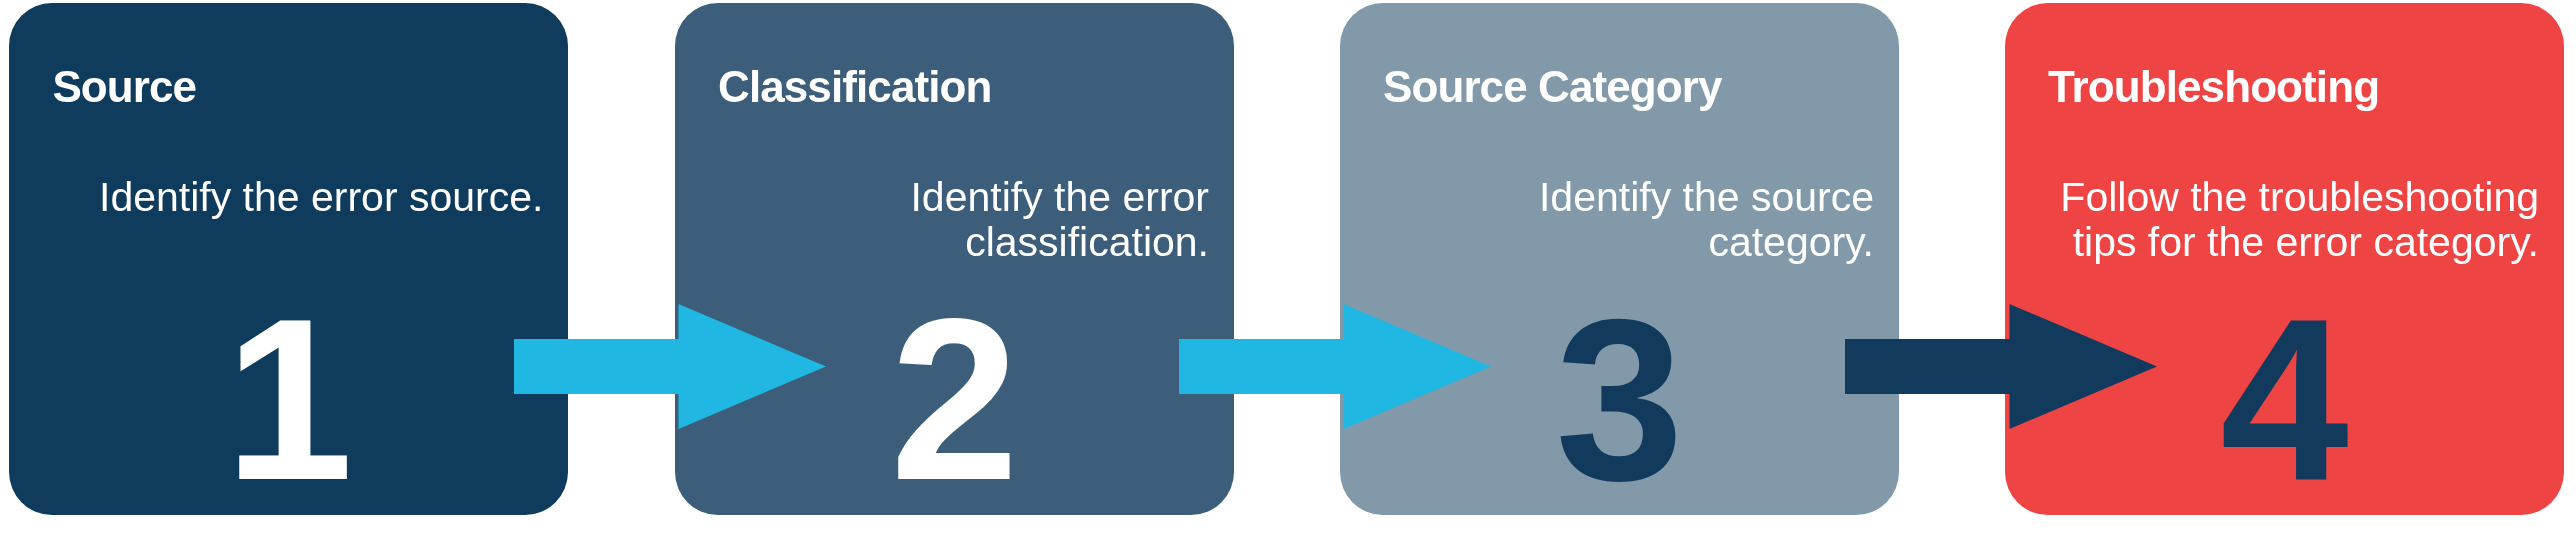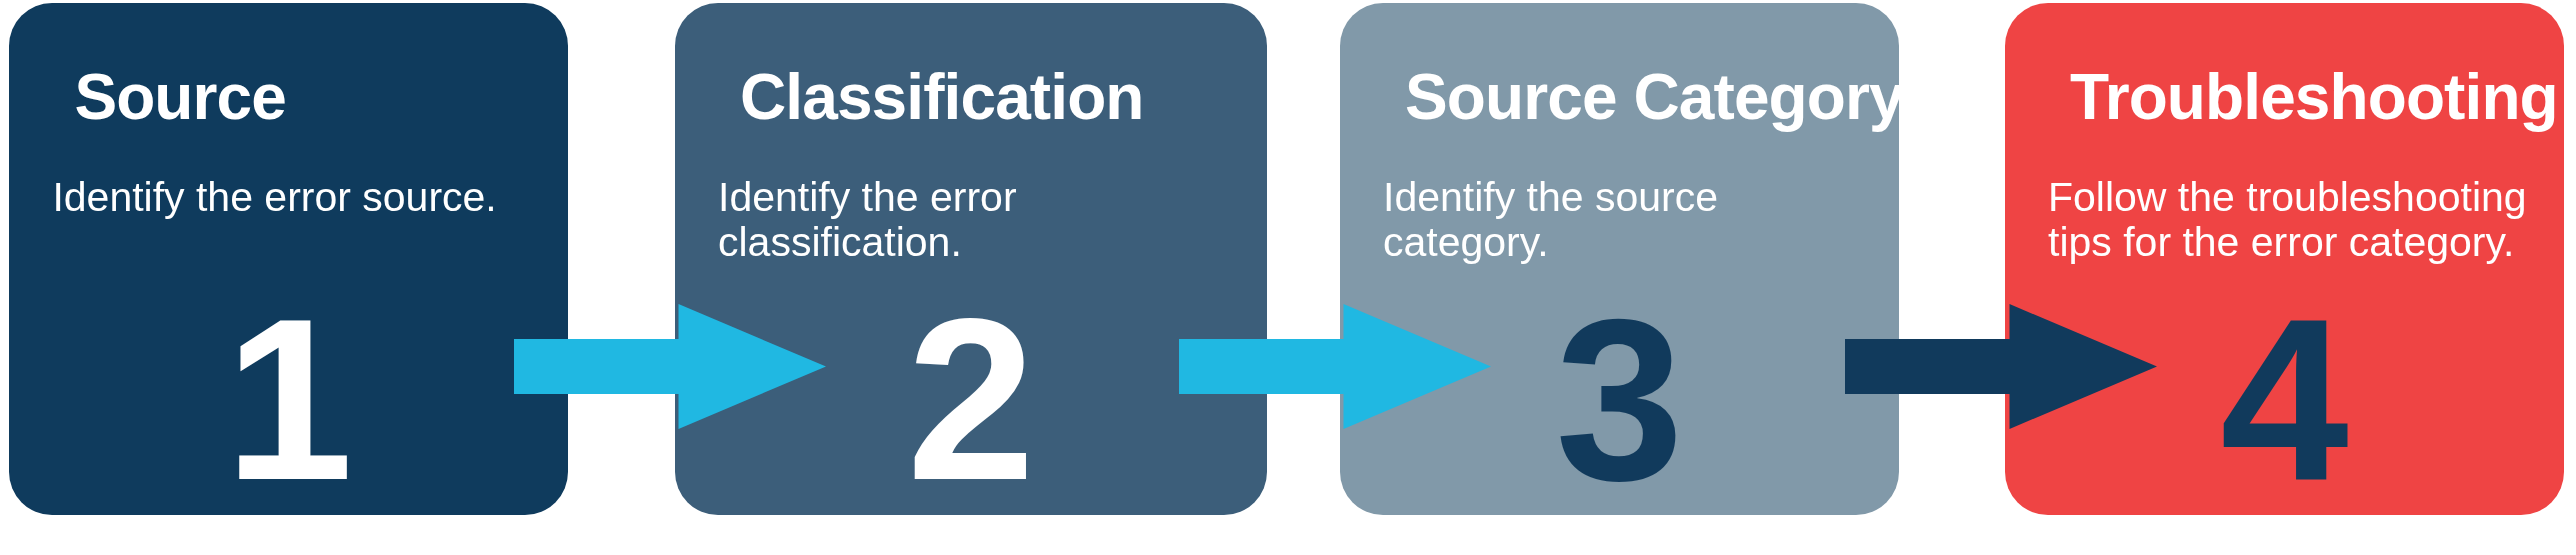--- a/index.html
+++ b/index.html
@@ -15,29 +15,28 @@
     width:559px;height:512px;
     border-radius:43px;
     color:#ffffff;
   }
   .card-1{left:9.4px}
   .card-2{left:675px}
   .card-3{left:1340px}
   .card-4{left:2005px}
   .step-title{
     position:absolute;top:62px;left:43px;
-    font-size:64px;font-weight:bold;
+    font-size:44px;font-weight:bold;
     letter-spacing:-0.9px;line-height:1;
     white-space:nowrap;
-    margin-left:22px;
   }
   .step-desc{
     position:absolute;top:172px;left:43px;
     width:491px;
-    font-size:41px;line-height:45px;font-weight:normal;
+    font-size:41px;line-height:45px;font-weight:normal;text-align:right;
   }
   .step-num{
     position:absolute;bottom:0;left:0;width:100%;
     text-align:center;
     font-size:231px;font-weight:bold;line-height:1;
   }
   .arrow{
     position:absolute;top:304px;
     width:312px;height:125px;
     display:block;
@@ -50,21 +49,21 @@
 <body>
 
 <div class="canvas" style="background: rgb(255, 255, 255);">
 
   <div class="card card-1" style="background: rgb(15, 59, 93);">
     <div class="step-title">Source</div>
     <div class="step-desc">Identify the error source.</div>
     <div class="step-num" style="color: rgb(255, 255, 255);">1</div>
   </div>
 
-  <div class="card card-2" style="background: rgb(60, 94, 122); padding-left: 33px;">
+  <div class="card card-2" style="background: rgb(60, 94, 122);">
     <div class="step-title">Classification</div>
     <div class="step-desc">Identify the error classification.</div>
     <div class="step-num" style="color: rgb(255, 255, 255);">2</div>
   </div>
 
   <div class="card card-3" style="background: rgb(129, 153, 169);">
     <div class="step-title">Source Category</div>
     <div class="step-desc">Identify the source category.</div>
     <div class="step-num" style="color: rgb(17, 58, 92);">3</div>
   </div>

